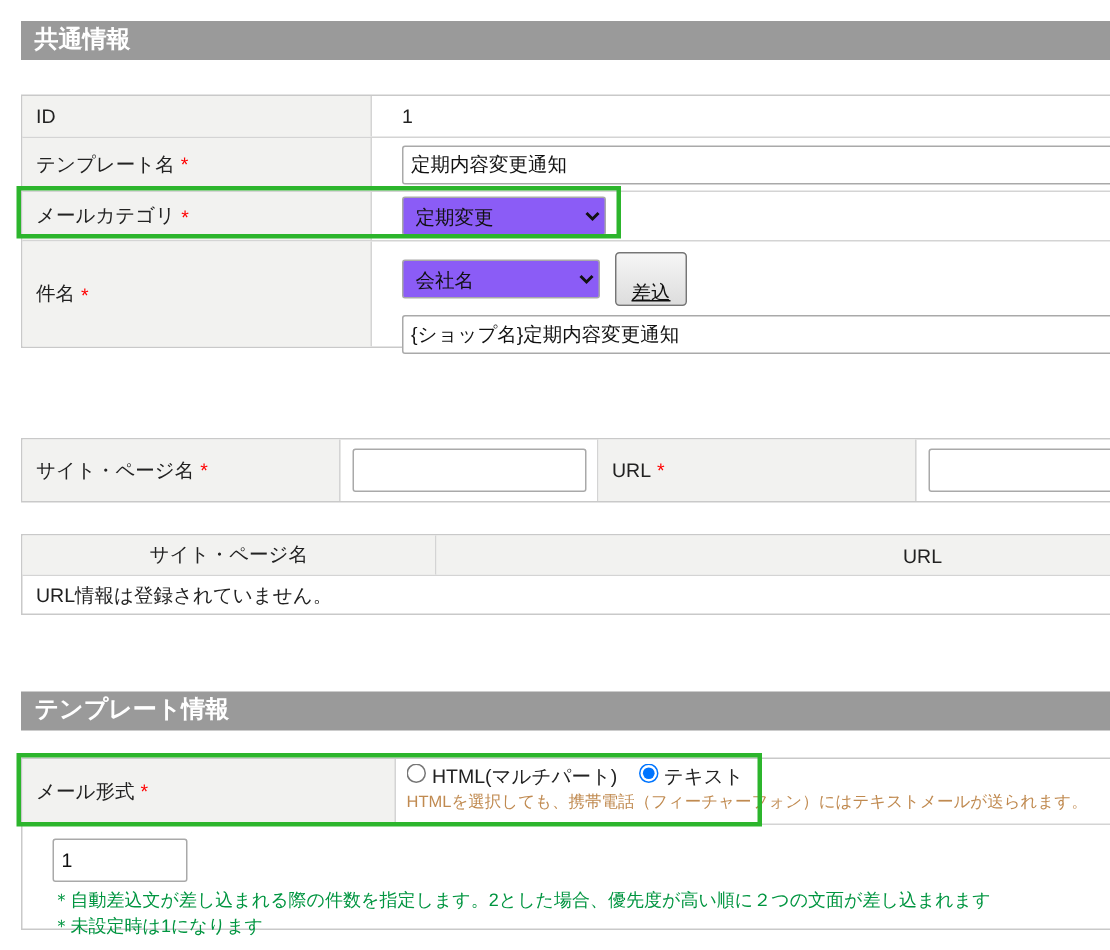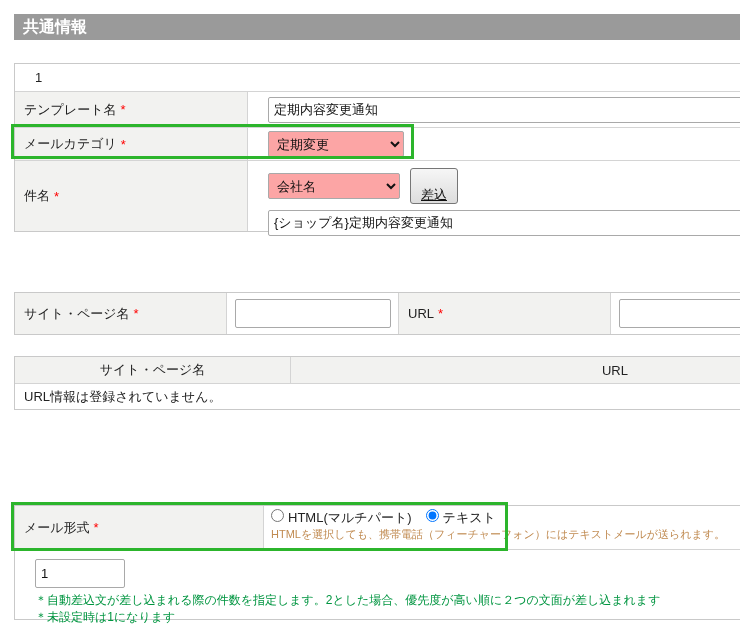--- a/index.html
+++ b/index.html
@@ -46,21 +46,21 @@
   input[type=text] {
     border: 1px solid #a9a9a9; border-radius: 2px;
     height: 26px; padding: 0 5px; font-size: 13px;
     font-family: "Liberation Sans", "DejaVu Sans", sans-serif;
     background: #fff; color: #111;
   }
   select {
     border: 1px solid #a9a9a9; border-radius: 2px;
     height: 26px; font-size: 13px; padding: 0 4px;
     font-family: "Liberation Sans", "DejaVu Sans", sans-serif;
-    background: #fca5a5; color: #111;
+    background: #8b5cf6; color: #111;
   }
   .btn {
     height: 26px; padding: 17px 10px; margin-left: 10px;
     font-size: 13px; text-decoration: underline;
     border: 1px solid #767676; border-radius: 3px;
     background: linear-gradient(#f6f6f6, #dddddd);
     color: #111; cursor: pointer;
     font-family: "Liberation Sans", "DejaVu Sans", sans-serif;
   }
   .green-box {
@@ -91,20 +91,23 @@
 </head>
 <body>
 
 <div class="page">
 
   <div class="secbar" style="top:14px">共通情報</div>
 
   <div class="tbl" style="top:63px; width:1050px;">
 
     <div class="trow" style="height:27px">
+      <div class="lcell" style="width:233px">
+        <span>ID</span>
+      </div>
       <div class="vcell">
         <span>1</span>
       </div>
     </div>
 
     <div class="trow" style="height:36px">
       <div class="lcell" style="width:233px">
         <span>テンプレート名</span>
         <span class="req">*</span>
       </div>
@@ -165,20 +168,21 @@
   <div class="tbl" style="top:356px; width:926px;">
     <div class="trow" style="height:26px">
       <div class="hcell" style="width:276px">サイト・ページ名</div>
       <div class="hcell" style="flex:1 1 auto">URL</div>
     </div>
     <div class="trow" style="height:26px">
       <div class="vcell" style="padding-left:9px">URL情報は登録されていません。</div>
     </div>
   </div>
 
+  <div class="secbar" style="top:461px">テンプレート情報</div>
 
   <div class="tbl" style="top:505px; width:1050px;">
 
     <div class="trow" style="height:43px">
       <div class="lcell" style="width:249px">
         <span>メール形式</span>
         <span class="req">*</span>
       </div>
       <div class="vcell" style="display:block; padding-left:7px; padding-top:3px;">
         <div class="radio-line">

